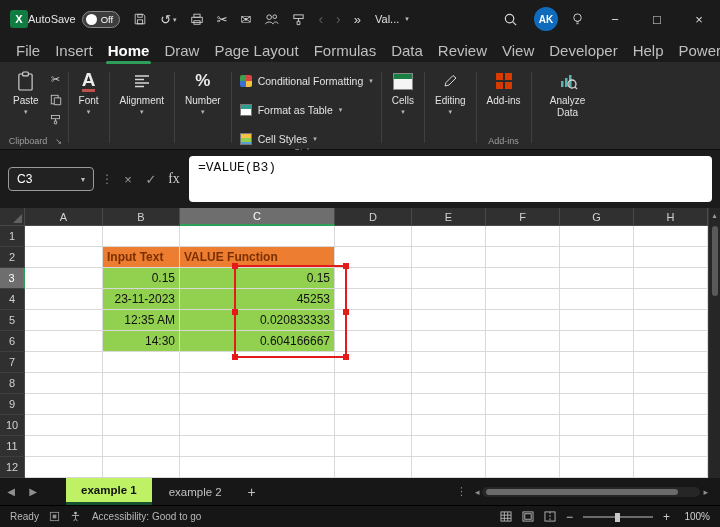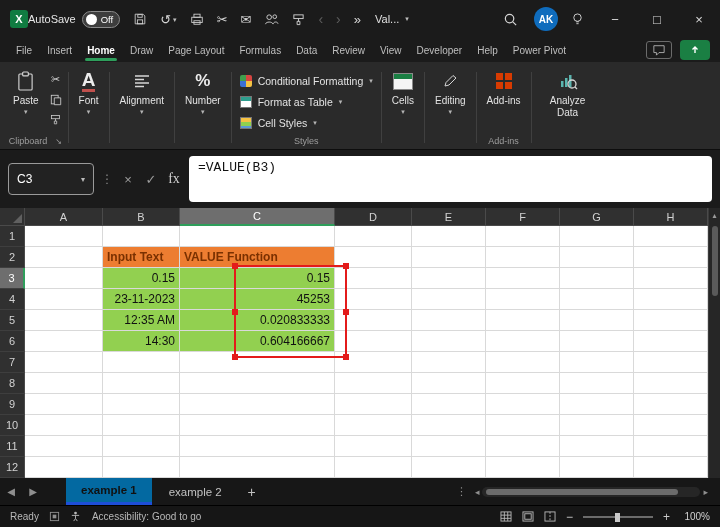--- a/index.html
+++ b/index.html
@@ -17,21 +17,21 @@
   .tico svg{display:block}
   .tico.dis{color:#5e5e5e;font-size:14px}
   .mini{font-size:7px;margin-left:2px;color:#bdbdbd}
   .qat{margin-left:14px;display:flex;align-items:center;gap:4px;font-size:11px;color:#e0e0e0}
   .tspace{flex:1}
   .avatar{width:24px;height:24px;border-radius:50%;background:#0f6cbd;color:#fff;font-size:10px;font-weight:bold;display:flex;align-items:center;justify-content:center;margin-left:16px}
   .wctl{width:42px;height:38px;display:flex;align-items:center;justify-content:center;color:#d9d9d9;font-size:13px}
   .wgrp{display:flex;margin-left:10px}
 
   
-  .mbar{height:24px;background:#1b1b1b;display:flex;align-items:center;font-size:10px;color:#bfbfbf;padding-left:16px;flex:0 0 auto}
+  .mbar{height:24px;background:#1b1b1b;display:flex;align-items:center;font-size:15px;color:#bfbfbf;padding-left:16px;flex:0 0 auto}
   .mi{margin-right:15px;position:relative;white-space:nowrap}
   .mi.active{color:#fff;font-weight:bold}
   .mi.active::after{content:"";position:absolute;left:-2px;right:-2px;bottom:-5px;height:3px;background:#2e9e5b;border-radius:2px}
   .mico{width:26px;height:18px;border:1px solid #6b6b6b;border-radius:3px;display:flex;align-items:center;justify-content:center;margin-right:8px}
   .share-btn{width:30px;height:20px;background:#1a7f43;border-radius:4px;display:flex;align-items:center;justify-content:center;margin-right:10px}
 
   
   .ribbon{height:88px;background:#2a2a2a;display:flex;padding:4px 4px 0 6px;flex:0 0 auto;border-bottom:1px solid #0d0d0d}
   .grp{display:flex;flex-direction:column}
   .grp-body{flex:1;display:flex;align-items:flex-start}
@@ -39,34 +39,34 @@
   .sep{width:1px;background:#404040;margin:6px 3px}
   .bigbtn{display:flex;flex-direction:column;align-items:center;padding:3px 7px;color:#e3e3e3;font-size:10px;gap:2px;text-align:center}
   .bigbtn .ic{height:24px;display:flex;align-items:center;justify-content:center}
   .bigbtn .ch{font-size:7px;color:#b5b5b5}
   .bl{white-space:nowrap}
   .bl.wrap{white-space:normal;width:52px;line-height:1.15}
   .font-a{font-size:19px;font-weight:bold;color:#ececec;border-bottom:3px solid #c0504d;line-height:19px}
   .pct{font-size:17px;font-weight:bold;color:#ececec}
   .smallcol{display:flex;flex-direction:column;gap:7px;padding-top:7px;margin-left:1px}
   .sbtn{color:#cfcfcf;font-size:11px;display:flex;align-items:center;justify-content:center;width:18px;height:13px}
-  .stylecol{flex-direction:column;align-items:flex-start;gap:4px;padding-top:6px}
+  .stylecol{flex-direction:column;align-items:flex-start;gap:12px;padding-top:6px}
   .stylerow{display:flex;align-items:center;gap:6px;color:#e3e3e3;font-size:10.5px;height:17px;padding:0 5px;white-space:nowrap}
   .stylerow .ch{font-size:7px;color:#b5b5b5}
   .cfi{width:12px;height:12px;border-radius:2px;background:conic-gradient(#d64541 0 25%,#f5c242 0 50%,#3b6fd4 0 75%,#3f9e4d 0 100%);flex:0 0 auto}
   .fati{width:12px;height:12px;border:1px solid #777;background:linear-gradient(#2e9e8e 0 4px,#fff 4px);flex:0 0 auto}
   .csi{width:12px;height:12px;border:1px solid #777;background:linear-gradient(#f6c243 0 4px,#8fd14f 4px 8px,#5b9bd5 8px);flex:0 0 auto}
   .cells-ic{width:20px;height:17px;border:1px solid #8a8a8a;background:linear-gradient(#1a7f43 0 5px,#f5f5f5 5px)}
   .addins-ic{width:16px;height:16px;position:relative}
   .addins-ic::before{content:"";position:absolute;left:0;top:0;width:7px;height:7px;background:#d83b01;box-shadow:9px 0 0 #d83b01,0 9px 0 #d83b01,9px 9px 0 #d83b01}
   .dlg{font-size:8px;color:#9e9e9e}
 
   
   .fbar{height:58px;background:#1b1b1b;display:flex;align-items:center;padding:0 8px;gap:7px;flex:0 0 auto}
-  .namebox{width:86px;height:32px;border:1px solid #9a9a9a;border-radius:4px;color:#fff;font-size:12px;display:flex;align-items:center;justify-content:space-between;padding:0 8px;background:#222;flex:0 0 auto}
+  .namebox{width:86px;height:24px;border:1px solid #9a9a9a;border-radius:4px;color:#fff;font-size:12px;display:flex;align-items:center;justify-content:space-between;padding:0 8px;background:#222;flex:0 0 auto}
   .namebox .ch{font-size:8px;color:#bbb}
   .fdots{color:#8a8a8a;font-size:12px}
   .fbtn{color:#9c9c9c;font-size:13px;width:16px;text-align:center}
   .fbtn.fx span{font-family:"Liberation Serif",serif;font-size:14px;color:#cfcfcf}
   .finput{flex:1;height:46px;background:#fff;border-radius:4px;padding:4px 9px;font-family:Liberation Mono, monospace;font-size:13px;color:#111}
   .finput span{display:block}
 
   
   .gridwrap{height:270px;display:flex;flex:0 0 auto}
   .grid{width:708px;background:#fff;position:relative;overflow:hidden}
@@ -89,21 +89,21 @@
   .hd.bl{left:-4px;bottom:-4px}.hd.br{right:-4px;bottom:-4px}
   .hd.ml{left:-4px;top:50%;margin-top:-3px}.hd.mr{right:-4px;top:50%;margin-top:-3px}
   .vscroll{width:12px;background:#262626;display:flex;flex-direction:column;align-items:center;border-left:1px solid #3a3a3a}
   .vs-up{color:#9a9a9a;font-size:8px;height:14px;display:flex;align-items:center}
   .vs-thumb{width:6px;height:70px;background:#5a5a5a;border-radius:3px;margin-top:4px}
 
   
   .tabbar{height:27px;background:#171717;display:flex;align-items:center;flex:0 0 auto}
   .tnav{width:22px;color:#8f8f8f;font-size:10px;text-align:center}
   .stab{height:27px;display:flex;align-items:center;padding:0 15px;font-size:11.5px;color:#c2c2c2;margin-left:2px}
-  .stab.active{background:#0369a1;color:#111;font-weight:bold;border-bottom:3px solid #1d4ed8;margin-left:22px}
+  .stab.active{background:#bef264;color:#111;font-weight:bold;border-bottom:3px solid #14532d;margin-left:22px}
   .addsheet{width:30px;text-align:center;color:#c2c2c2;font-size:14px}
   .tdots{color:#8f8f8f;font-size:11px;margin-right:8px}
   .hscroll{display:flex;align-items:center;margin-right:12px;gap:3px}
   .hs-ar{color:#8f8f8f;font-size:9px}
   .hs-track{width:218px;height:10px;background:#262626;border-radius:5px;position:relative}
   .hs-thumb{position:absolute;left:4px;top:2px;height:6px;width:192px;background:#6b6b6b;border-radius:3px}
 
   
   .sbar{height:22px;background:#161616;display:flex;align-items:center;color:#b8b8b8;font-size:10px;padding:0 10px;gap:10px;flex:0 0 auto;border-top:1px solid #000}
   .sb-acc{display:flex;align-items:center;gap:11px}

